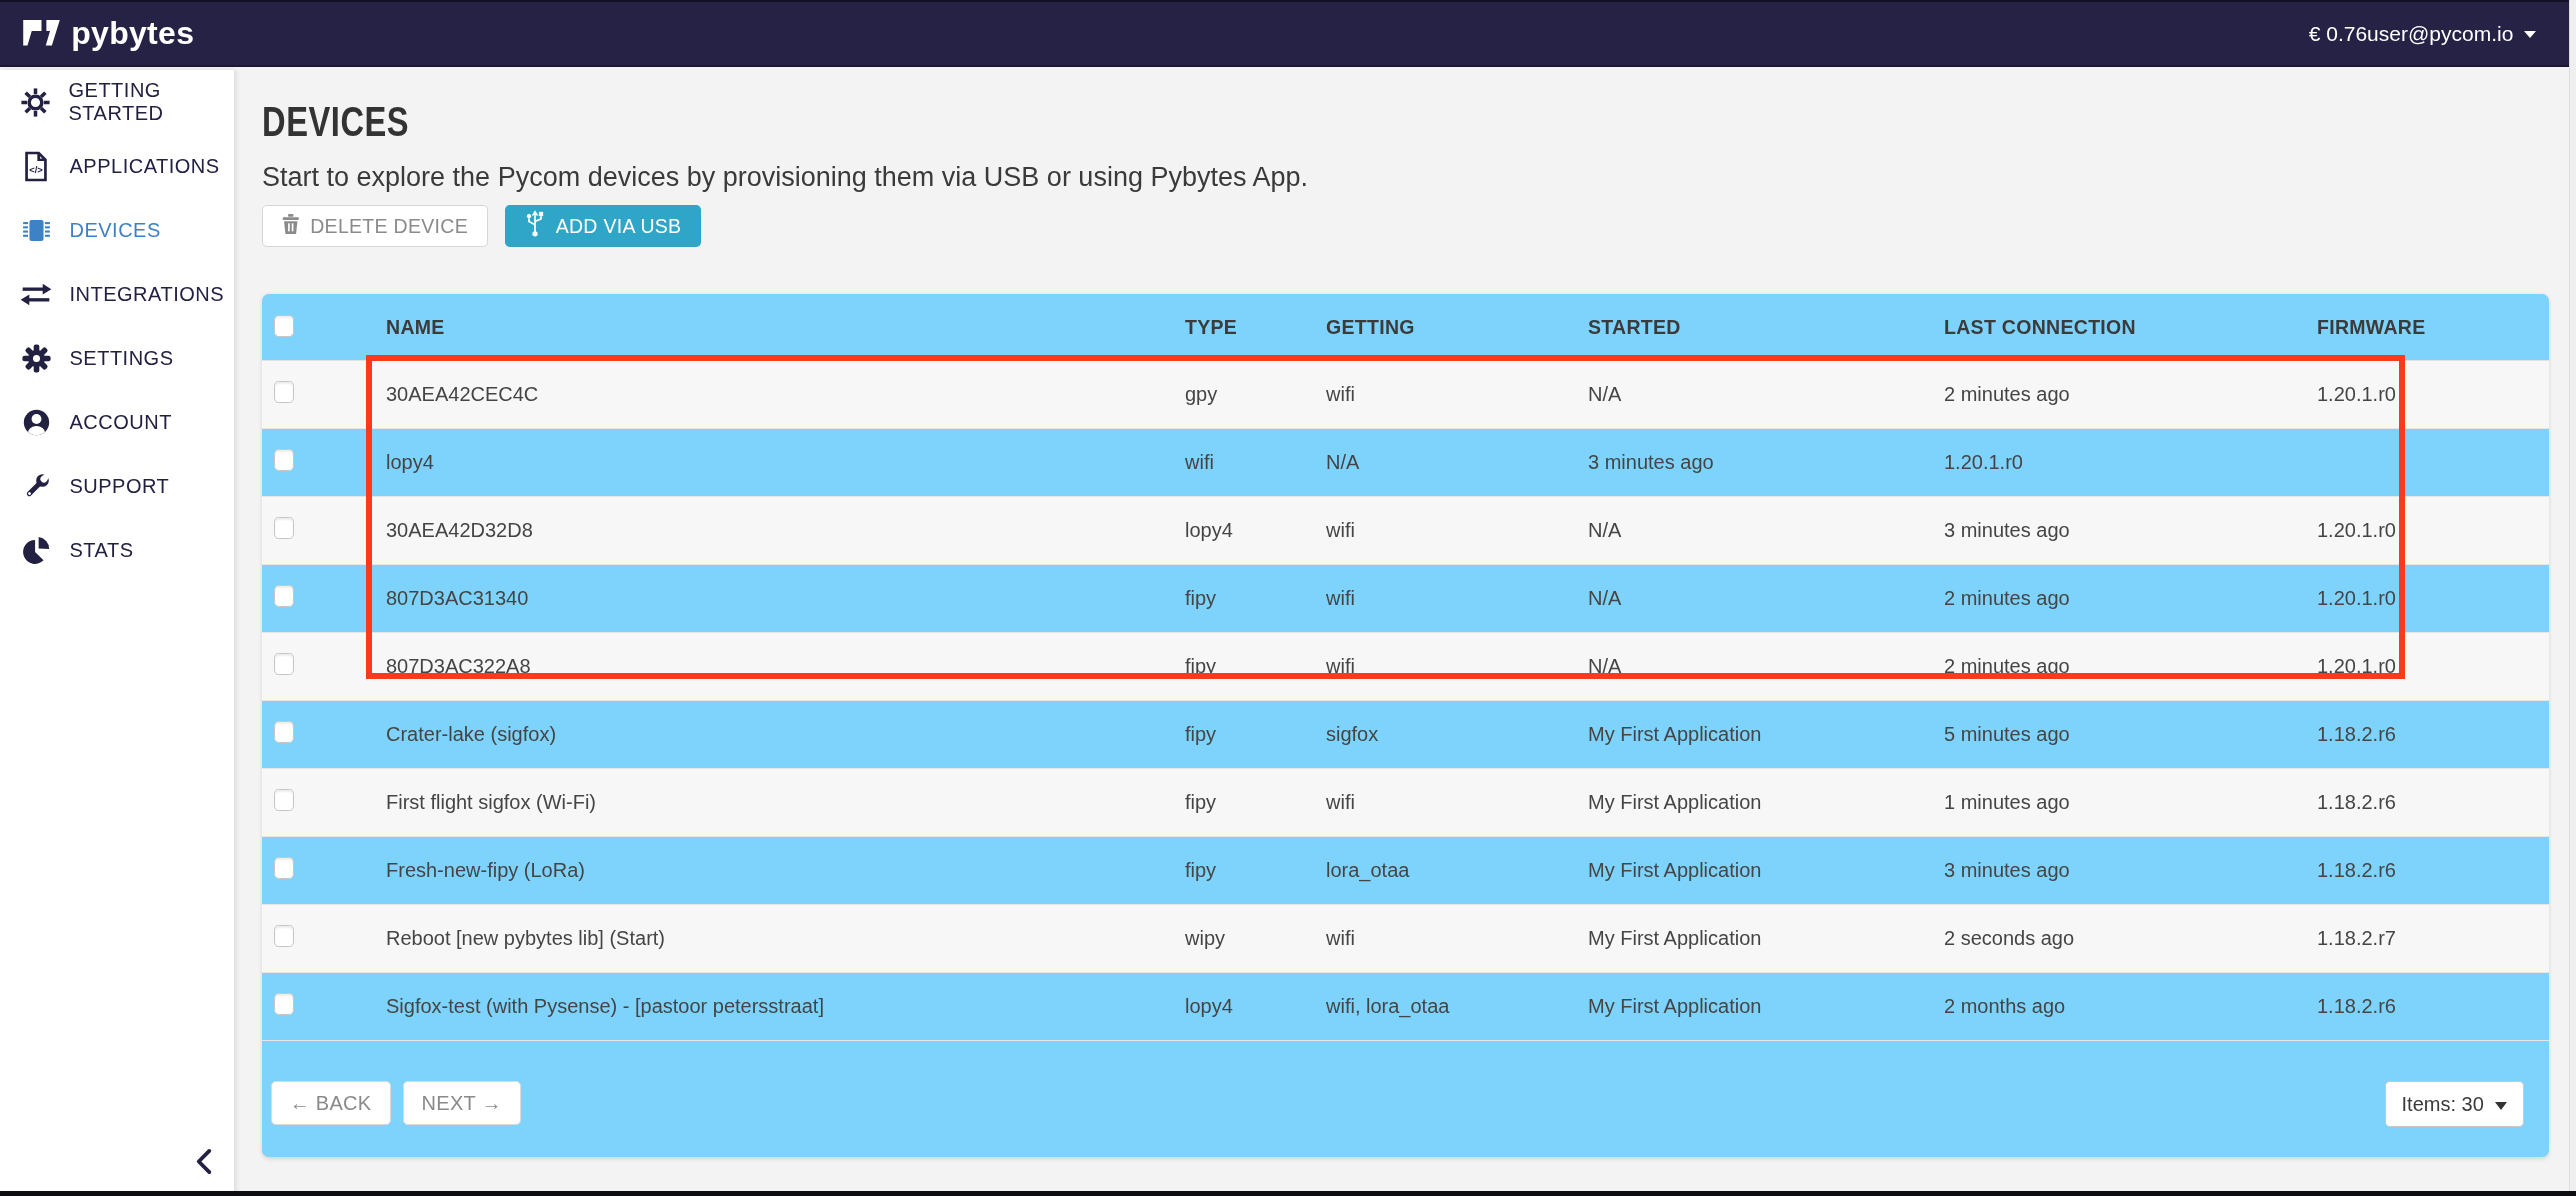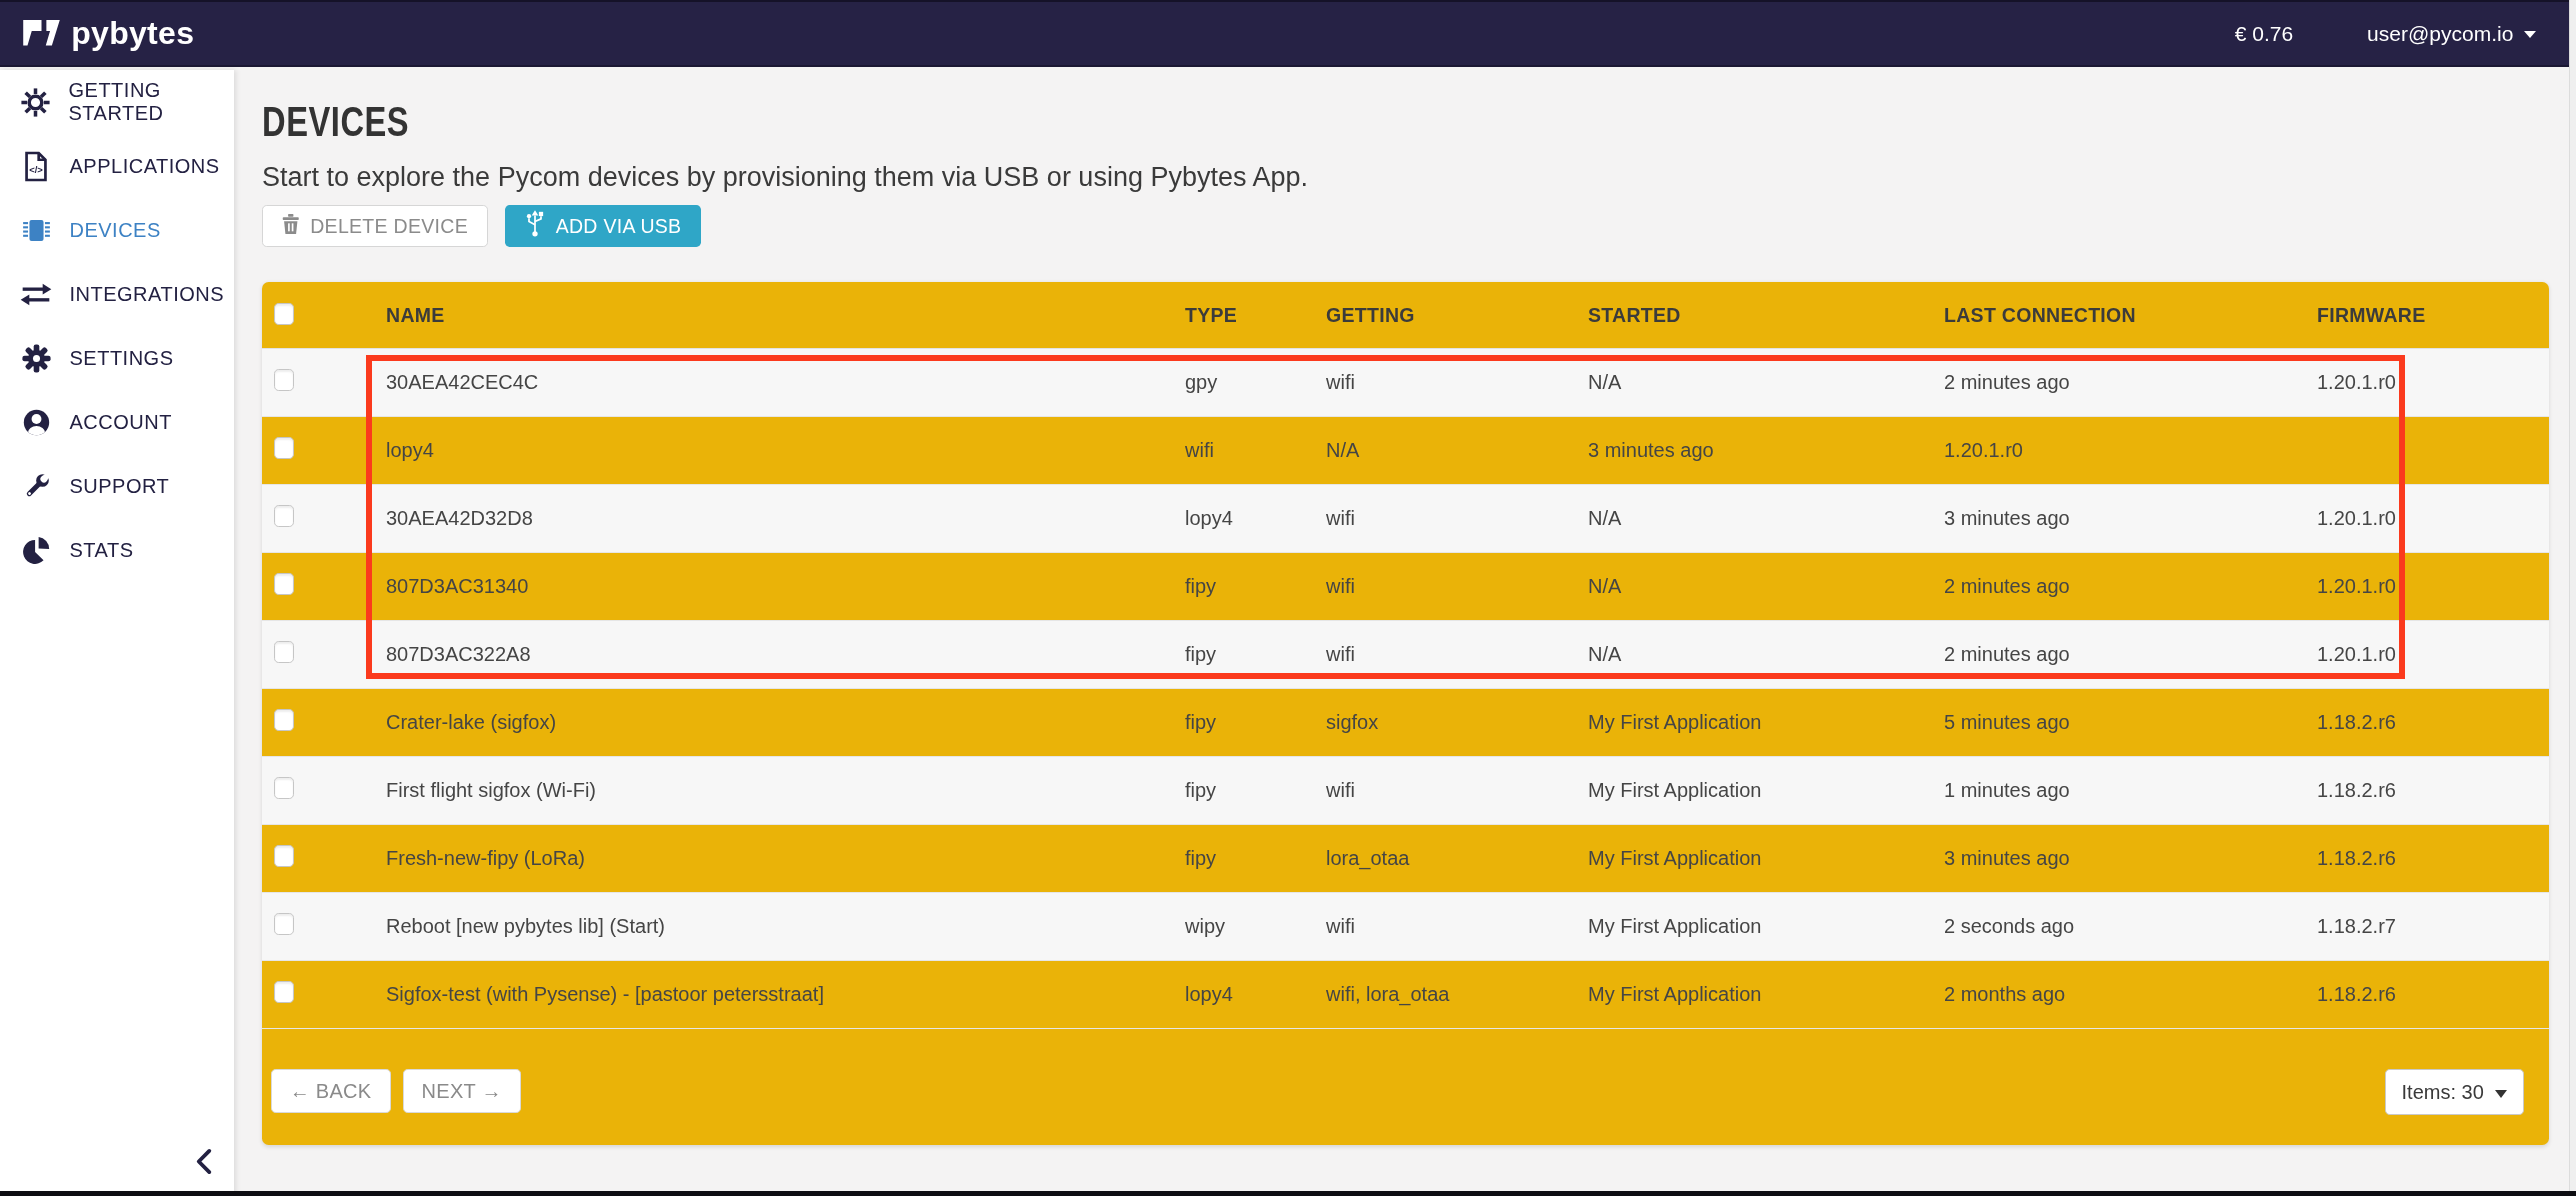--- a/index.html
+++ b/index.html
@@ -6,21 +6,21 @@
   html,body { width:2576px; height:1196px; overflow:hidden;
     font-family:"Liberation Sans", sans-serif; background:#f4f3f3; }
 
   
   .topbar { position:absolute; left:0; top:0; width:2576px; height:67px;
     background:#262245; border-top:2.7px solid #151228; border-bottom:2.7px solid #1b1833;
     display:flex; align-items:center; justify-content:space-between;
     padding:0 40px 0 21.5px; z-index:30; }
   .brand { display:flex; align-items:center; gap:10.7px; cursor:pointer; }
   .brand-text { color:#fff; font-size:32px; font-weight:bold; letter-spacing:0.3px; }
-  .topbar-right { display:flex; align-items:center; gap:74px; }
+  .topbar-right { display:flex; align-items:center; }
   .balance { color:#fff; font-size:21px; }
   .user-menu { display:flex; align-items:center; gap:10.7px; color:#fff; font-size:21px; cursor:pointer; }
   .caret-down { width:0; height:0; border-left:6px solid transparent;
     border-right:6px solid transparent; border-top:7.4px solid #fff; margin-top:2.7px; }
 
   
   .sidebar { position:absolute; left:0; top:70px; width:234px; height:1126px;
     background:#fff; box-shadow:2px 0 5.4px rgba(0,0,0,0.10); z-index:20; }
   .nav-item { height:64px; display:flex; align-items:center; gap:17.5px;
     padding-left:20px; cursor:pointer; }
@@ -37,21 +37,21 @@
     color:#333; letter-spacing:0.7px; transform:scaleX(0.76); transform-origin:left center;
     white-space:nowrap; }
   .subtitle { margin-top:20px; font-size:27px; line-height:25.5px; color:#3a3a3a; }
   .actions { margin-top:14.8px; display:flex; gap:17px; }
   .btn { height:42px; display:inline-flex; align-items:center; gap:10.7px;
     border-radius:4.7px; font-size:19.5px; letter-spacing:0.3px; cursor:pointer; }
   .btn-delete { background:#fff; border:1.3px solid #d6d6d6; color:#8b8b8b; padding:0 19px; }
   .btn-add { border:none; color:#fff; padding:0 20px; }
 
   
-  .card { margin-top:35px; width:2287px; background:#eab308; border-radius:6.7px;
+  .card { margin-top:47px; width:2287px; background:#7dd3fc; border-radius:6.7px;
     box-shadow:0 1.3px 4px rgba(0,0,0,0.12); position:relative; }
   .grid { display:grid; grid-template-columns:124px 799px 141px 262px 356px 373px 1fr;
     align-items:center; }
   .thead { height:67px; border-bottom:1.3px solid #e2e2e2; }
   .thead .th { font-size:19.5px; font-weight:bold; color:#3b3b3b; letter-spacing:0.3px; }
   .trow { height:68px; border-bottom:1.3px solid #e6e6e6; cursor:pointer; }
   .trow:last-of-type { border-bottom:1.3px solid #e6e6e6; }
   .trow.odd { background:#f7f7f7; }
   .trow .cell { font-size:20px; color:#454545; }
   .cell-check { padding-left:12px; }

